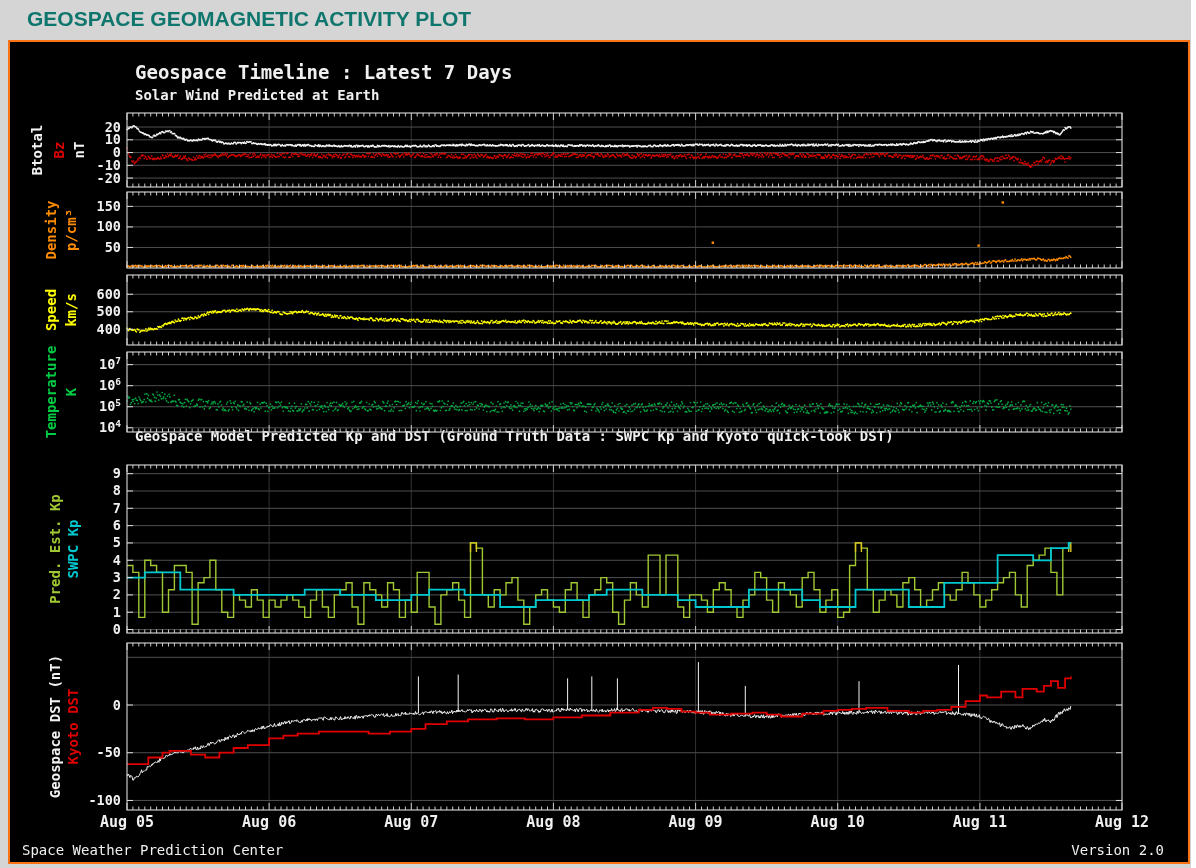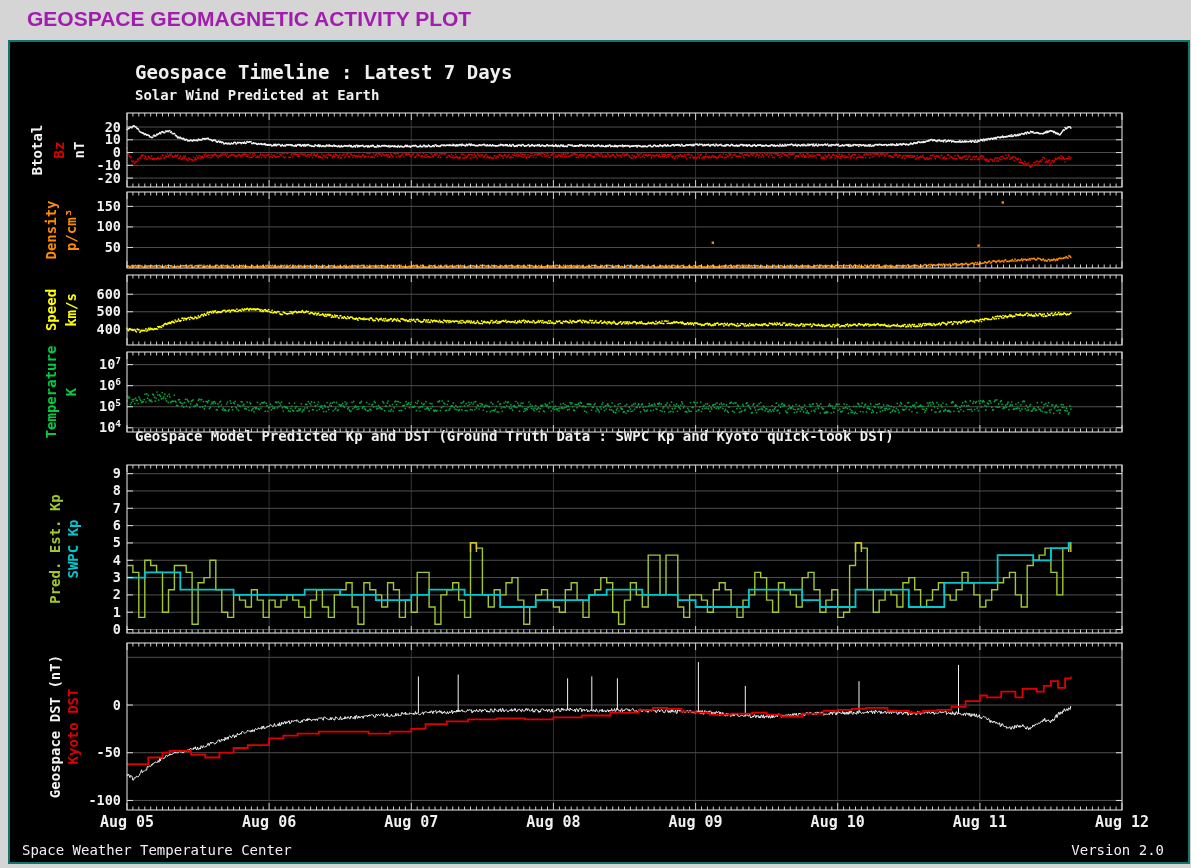--- a/index.html
+++ b/index.html
@@ -1,22 +1,22 @@
 <!DOCTYPE html>
 <html><head>
 <meta charset="utf-8">
 <style>
   html,body{margin:0;padding:0;}
   body{width:1196px;height:868px;background:#ffffff;position:relative;
        font-family:"DejaVu Sans Mono","Liberation Mono",monospace;overflow:hidden;}
   .gray-bg{position:absolute;left:0;top:0;width:1191px;height:868px;background:#d5d5d5;}
   .header-title{position:absolute;left:27px;top:7px;font-family:"Liberation Sans",sans-serif;
-       font-weight:bold;font-size:21px;color:#a21caf;text-align:center;}
+       font-weight:bold;font-size:21px;color:#0f766e;text-align:center;}
   .frame{position:absolute;left:8px;top:40px;width:1182px;height:824px;background:#000;
-       border:2px solid #0f766e;box-sizing:border-box;}
+       border:2px solid #f97316;box-sizing:border-box;}
   .t{position:absolute;color:#f0f0f0;white-space:pre;font-weight:bold;}
   .t.main{left:125px;top:19px;font-size:19px;}
   .t.cur{left:648px;top:24px;font-size:14px;}
   .t.sub{left:125px;top:45px;font-size:14px;text-align:center;}
   .t.valid{right:66px;top:45px;font-size:14px;}
   .t.sub2{left:125px;top:386px;font-size:14px;}
   .t.fl{left:12px;bottom:4px;font-size:14px;font-weight:normal;}
   .t.fr{right:24px;bottom:4px;font-size:14px;font-weight:normal;}
   svg.chart{position:absolute;left:0;top:0;}
 </style>
@@ -234,15 +234,15 @@
       </g>
       <text x="117" y="785" text-anchor="middle" fill="#f0f0f0" font-size="15" font-weight="bold" font-family="&quot;DejaVu Sans Mono&quot;,monospace">Aug 05</text>
       <text x="259.1428571428571" y="785" text-anchor="middle" fill="#f0f0f0" font-size="15" font-weight="bold" font-family="&quot;DejaVu Sans Mono&quot;,monospace">Aug 06</text>
       <text x="401.2857142857143" y="785" text-anchor="middle" fill="#f0f0f0" font-size="15" font-weight="bold" font-family="&quot;DejaVu Sans Mono&quot;,monospace">Aug 07</text>
       <text x="543.4285714285713" y="785" text-anchor="middle" fill="#f0f0f0" font-size="15" font-weight="bold" font-family="&quot;DejaVu Sans Mono&quot;,monospace">Aug 08</text>
       <text x="685.5714285714286" y="785" text-anchor="middle" fill="#f0f0f0" font-size="15" font-weight="bold" font-family="&quot;DejaVu Sans Mono&quot;,monospace">Aug 09</text>
       <text x="827.7142857142858" y="785" text-anchor="middle" fill="#f0f0f0" font-size="15" font-weight="bold" font-family="&quot;DejaVu Sans Mono&quot;,monospace">Aug 10</text>
       <text x="969.8571428571428" y="785" text-anchor="middle" fill="#f0f0f0" font-size="15" font-weight="bold" font-family="&quot;DejaVu Sans Mono&quot;,monospace">Aug 11</text>
       <text x="1112" y="785" text-anchor="middle" fill="#f0f0f0" font-size="15" font-weight="bold" font-family="&quot;DejaVu Sans Mono&quot;,monospace">Aug 12</text>
     </svg>
-  <div class="t fl">Space Weather Temperature Center</div>
+  <div class="t fl">Space Weather Prediction Center</div>
   <div class="t fr">Version 2.0</div>
 </div>
 
 </body></html>

